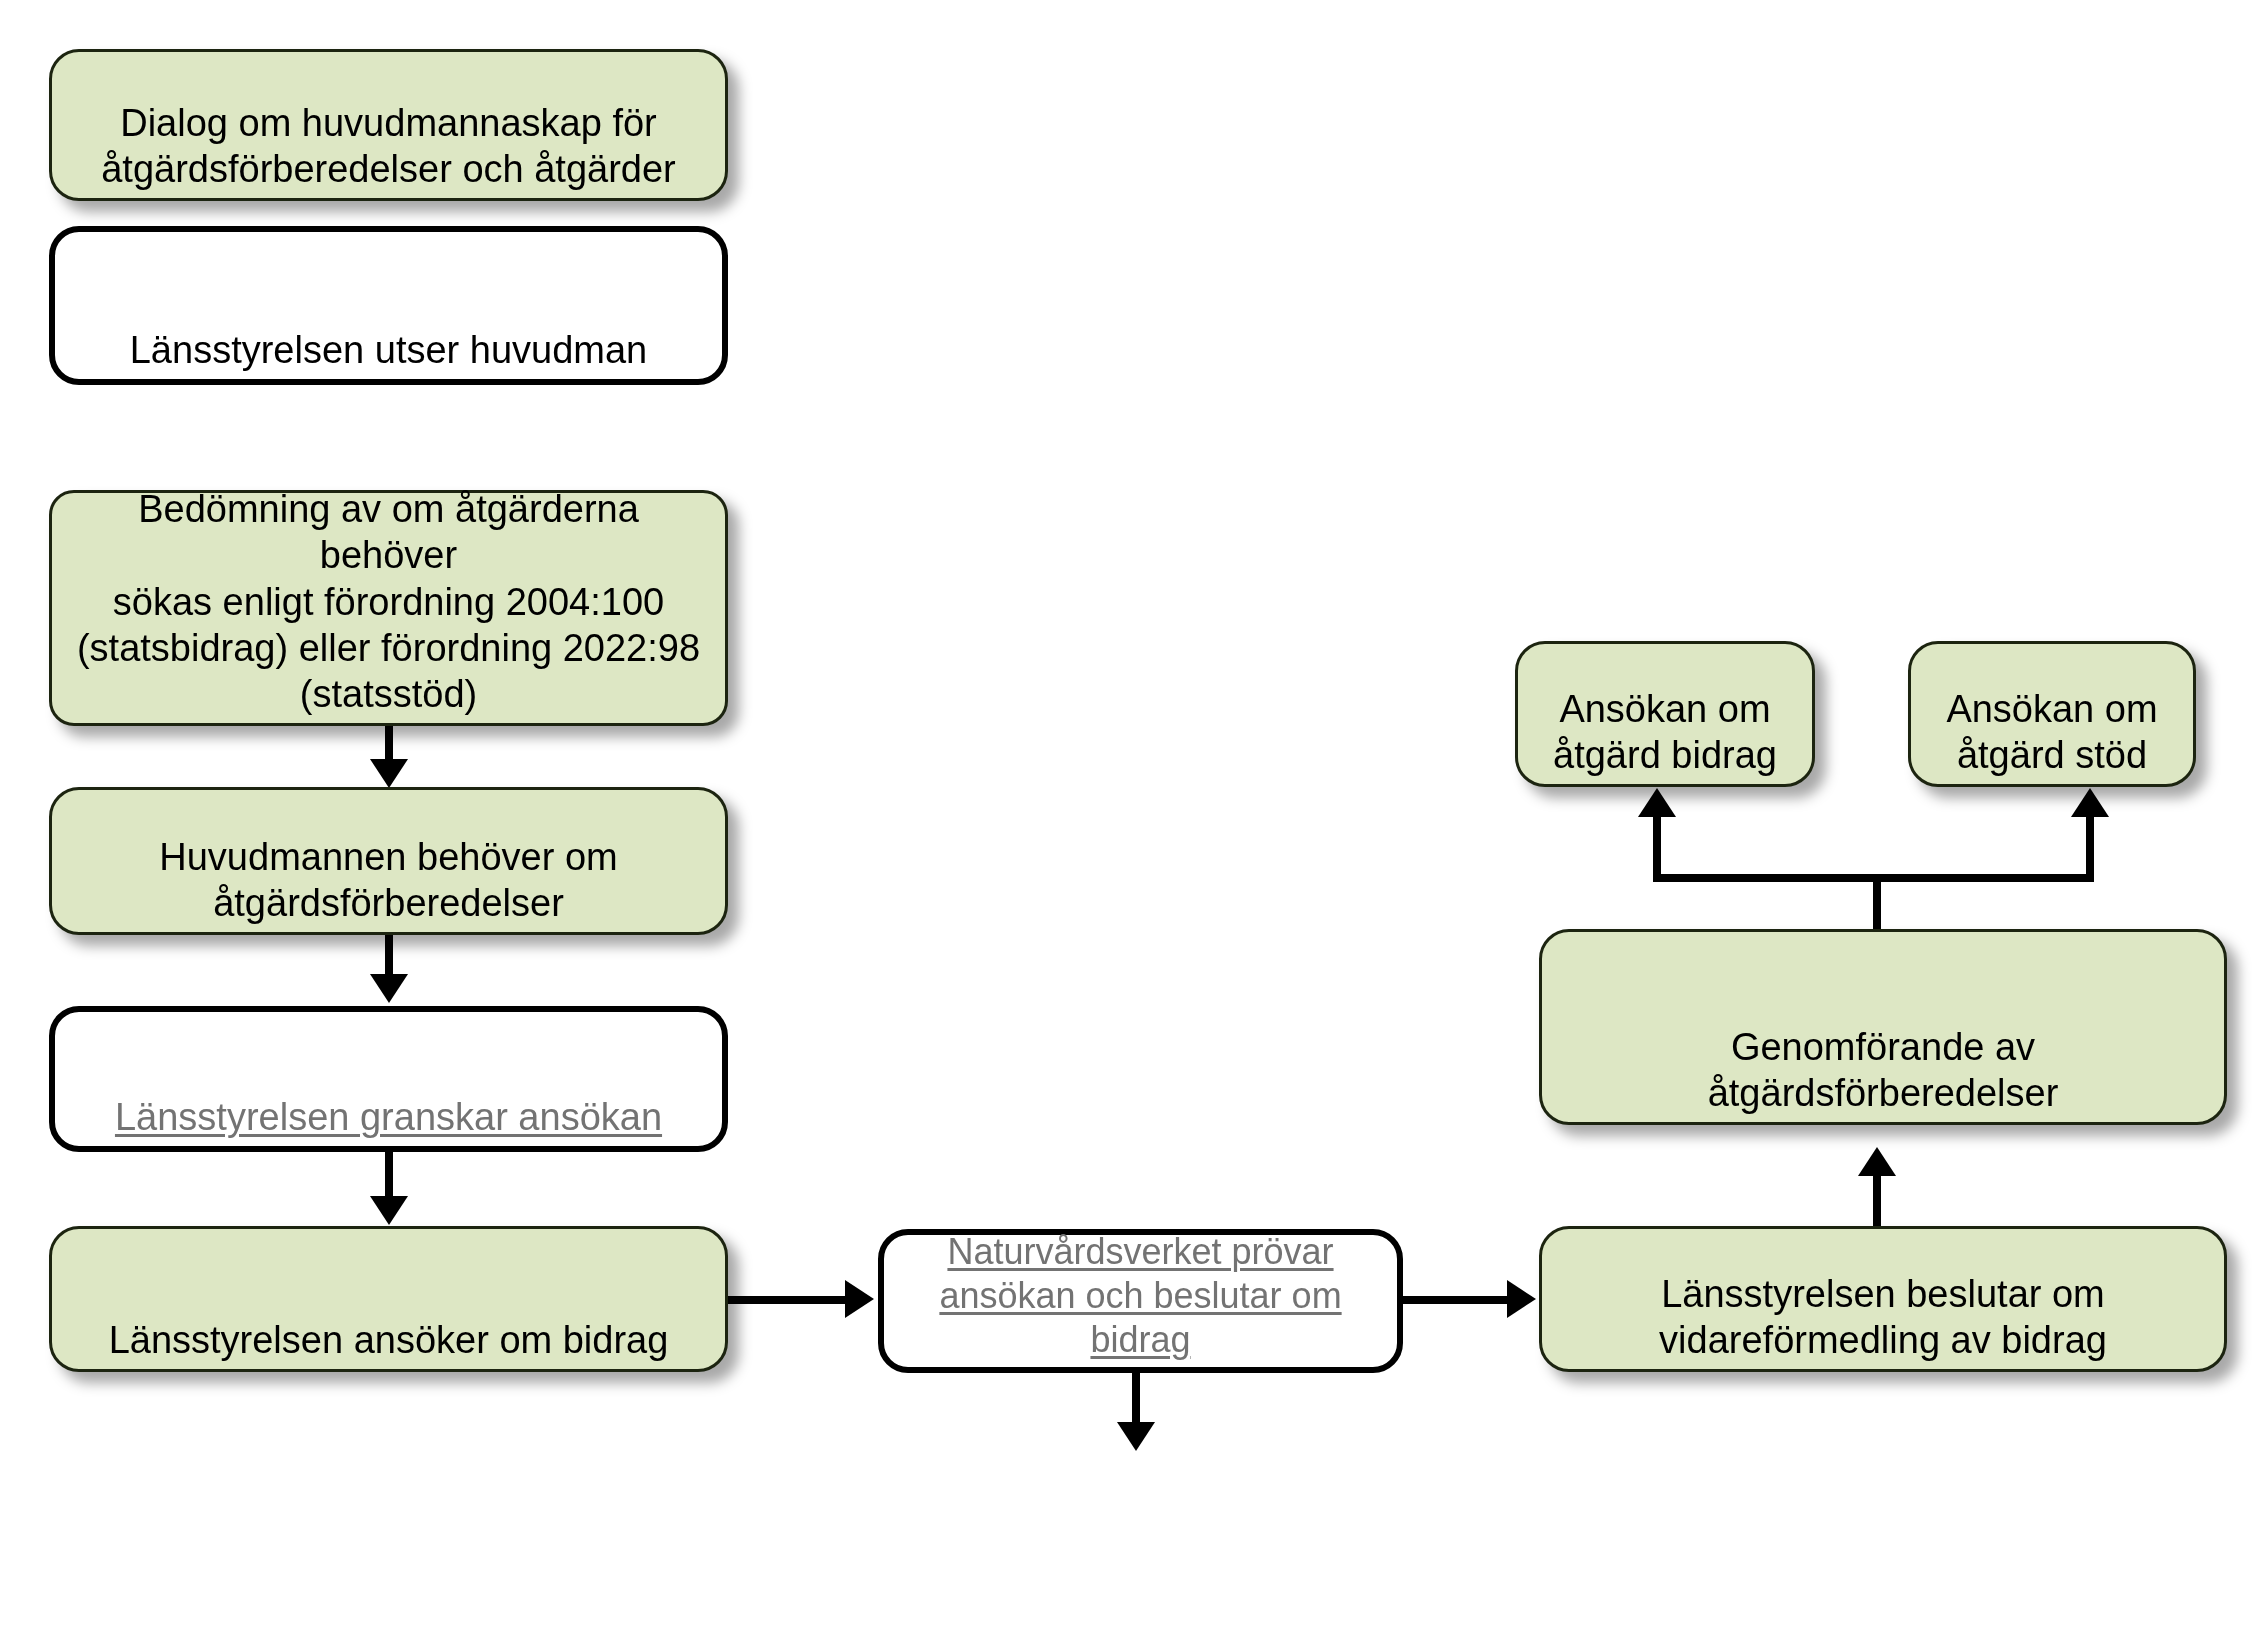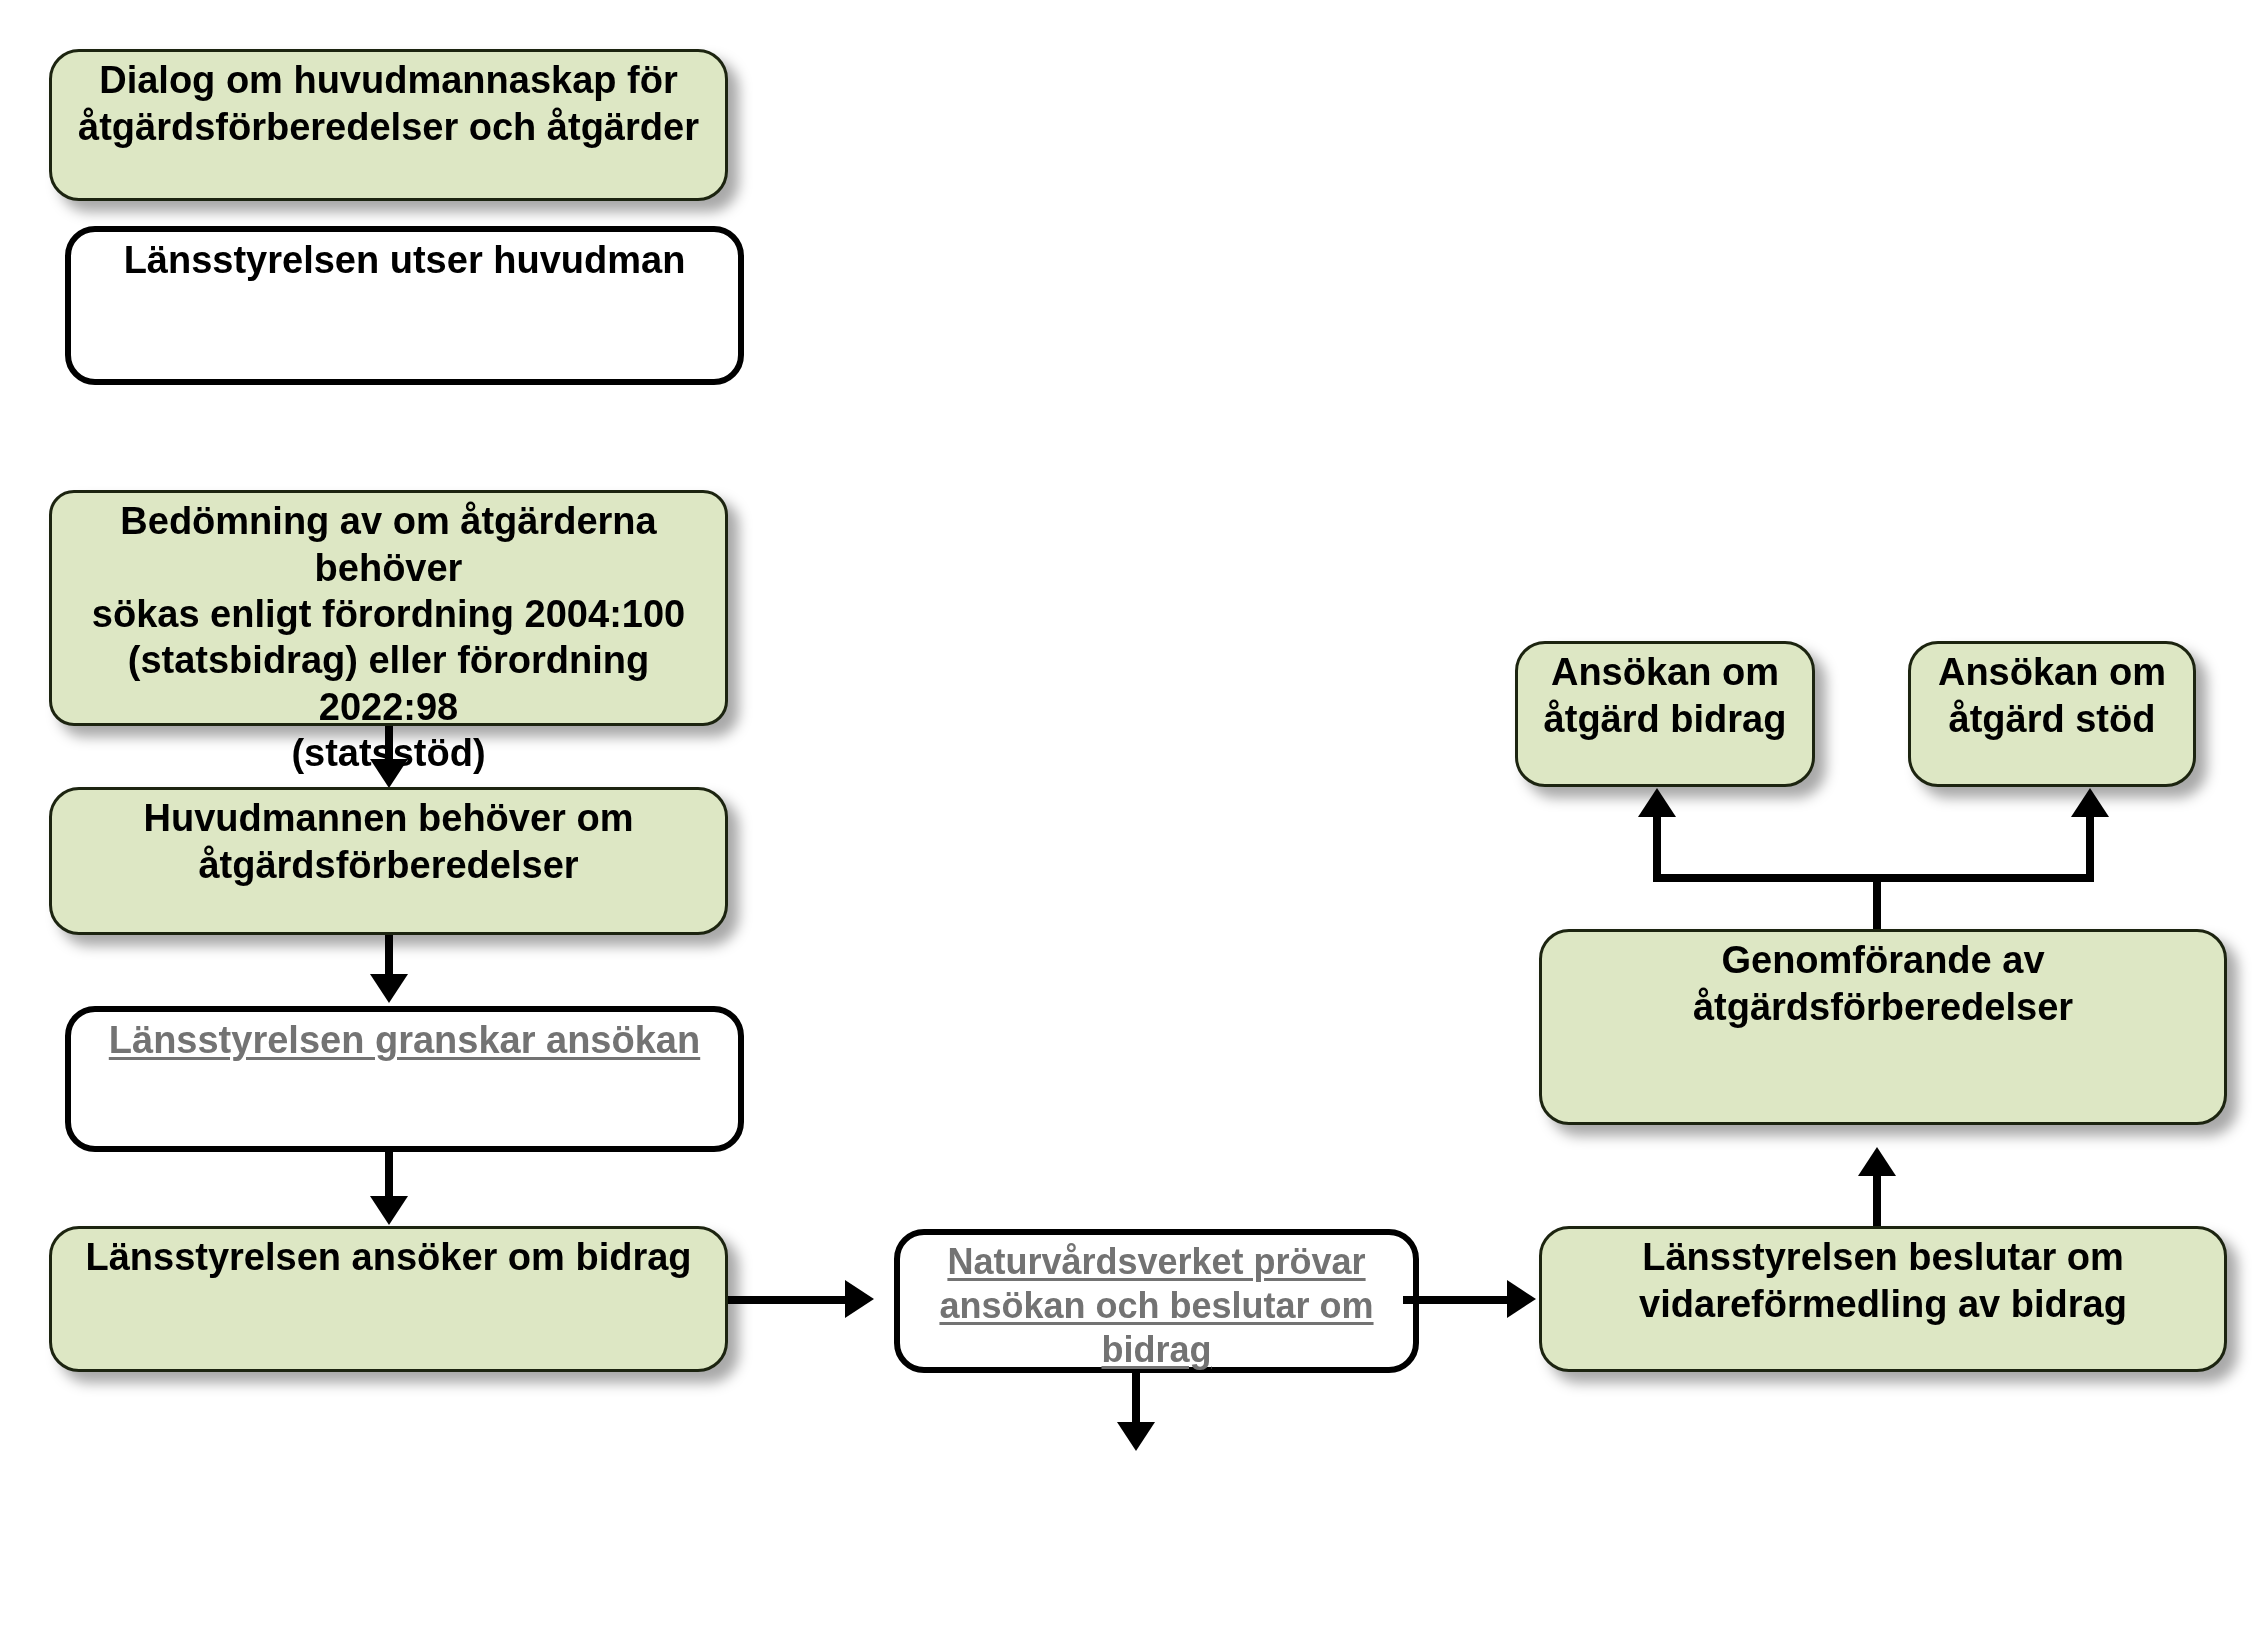--- a/index.html
+++ b/index.html
@@ -14,40 +14,38 @@
     position: relative;
     width: 2258px;
     height: 1637px;
     background: #ffffff;
     overflow: hidden;
   }
   .node {
     position: absolute;
     box-sizing: border-box;
     display: flex;
-    align-items: flex-start;
+    align-items: flex-end;
     justify-content: center;
     text-align: center;
     border-radius: 30px;
     font-size: 38px;
     line-height: 1.22;
     color: #000000;
     padding: 5.3px 17.6px;
-    font-weight: bold;
   }
   .node-green {
     background: #dde7c4;
     border: 3.5px solid #1c2410;
     box-shadow: 10.6px 10.6px 12.4px rgba(0,0,0,0.34);
   }
   .node-white {
     background: #ffffff;
     border: 6.2px solid #000000;
     box-shadow: none;
-    margin-left: 16px;
   }
   .node-link {
     color: #737373;
     text-decoration: underline;
     text-decoration-thickness: 2.6px;
     text-underline-offset: 4.4px;
   }
   .node-text {
     display: block;
     white-space: pre-line;

